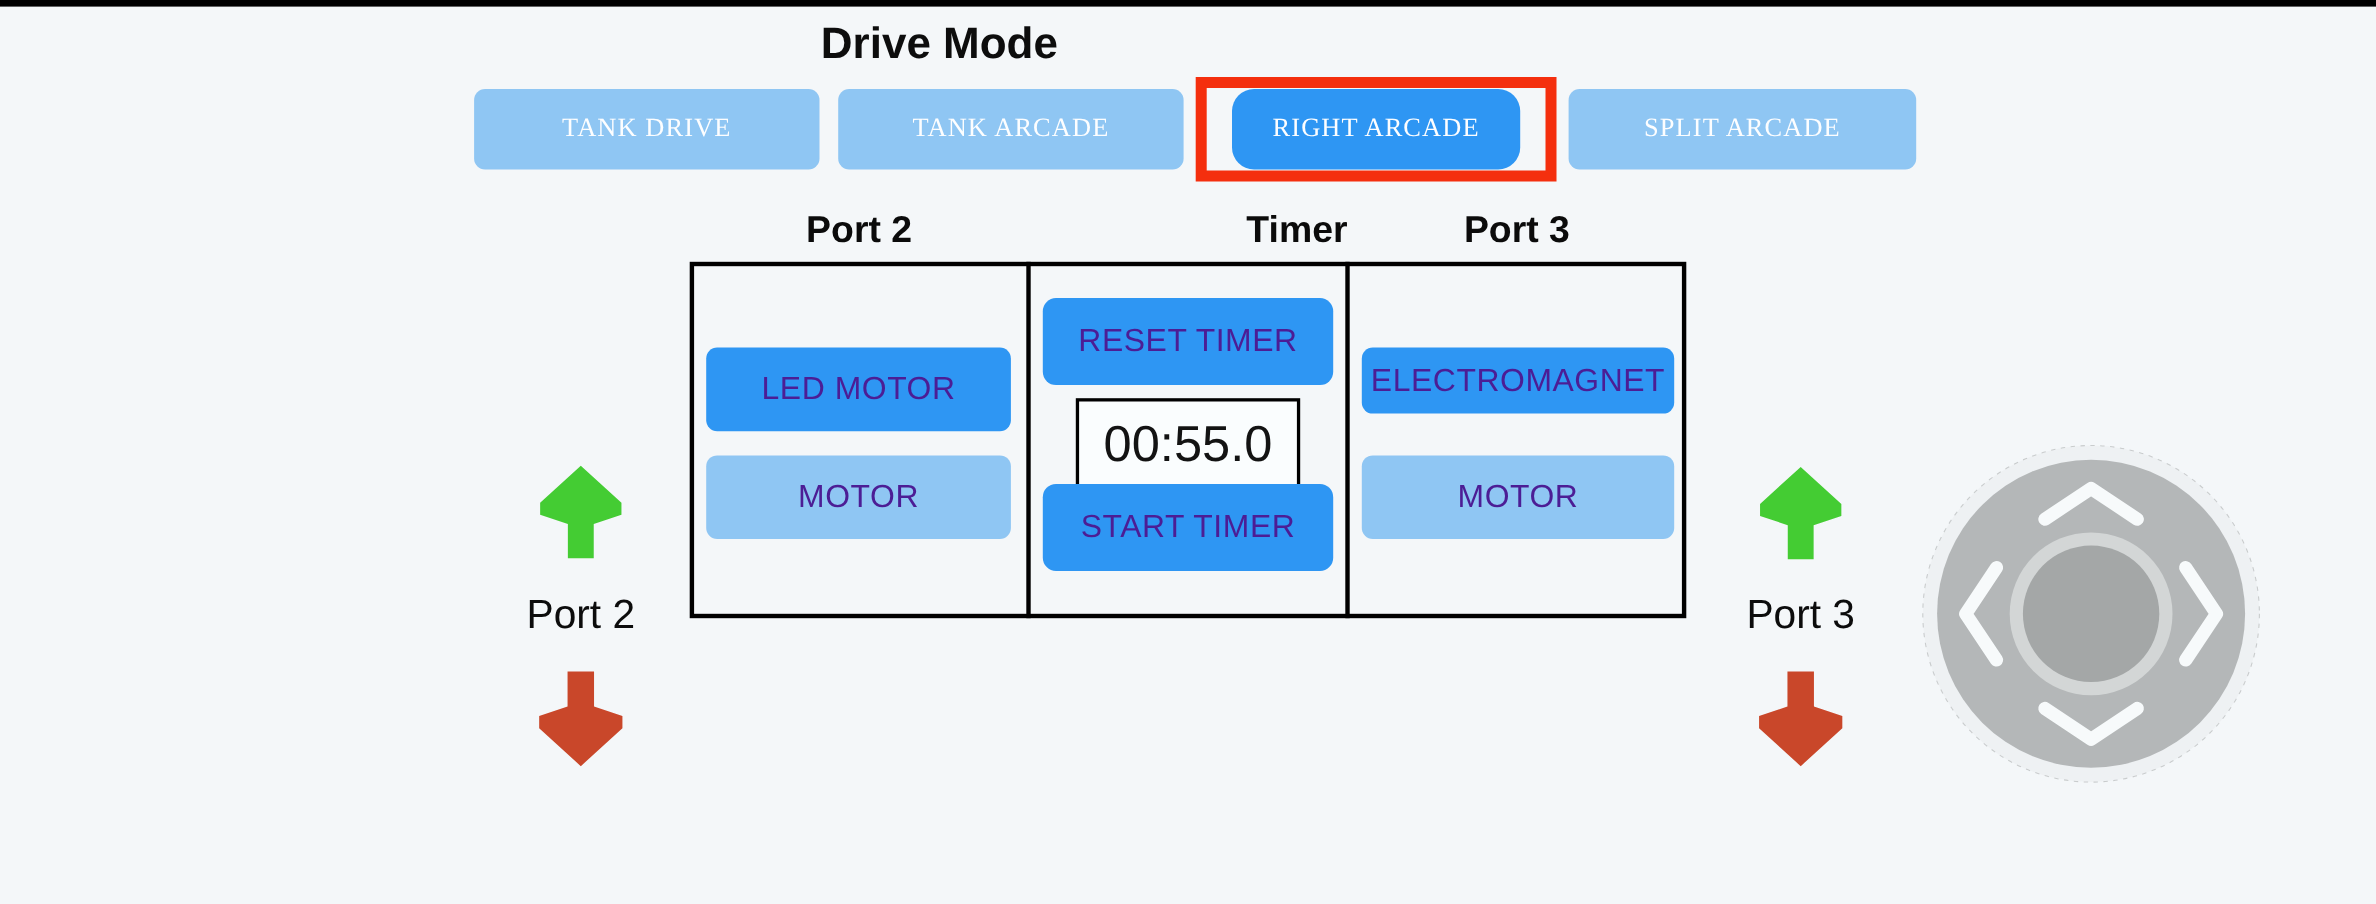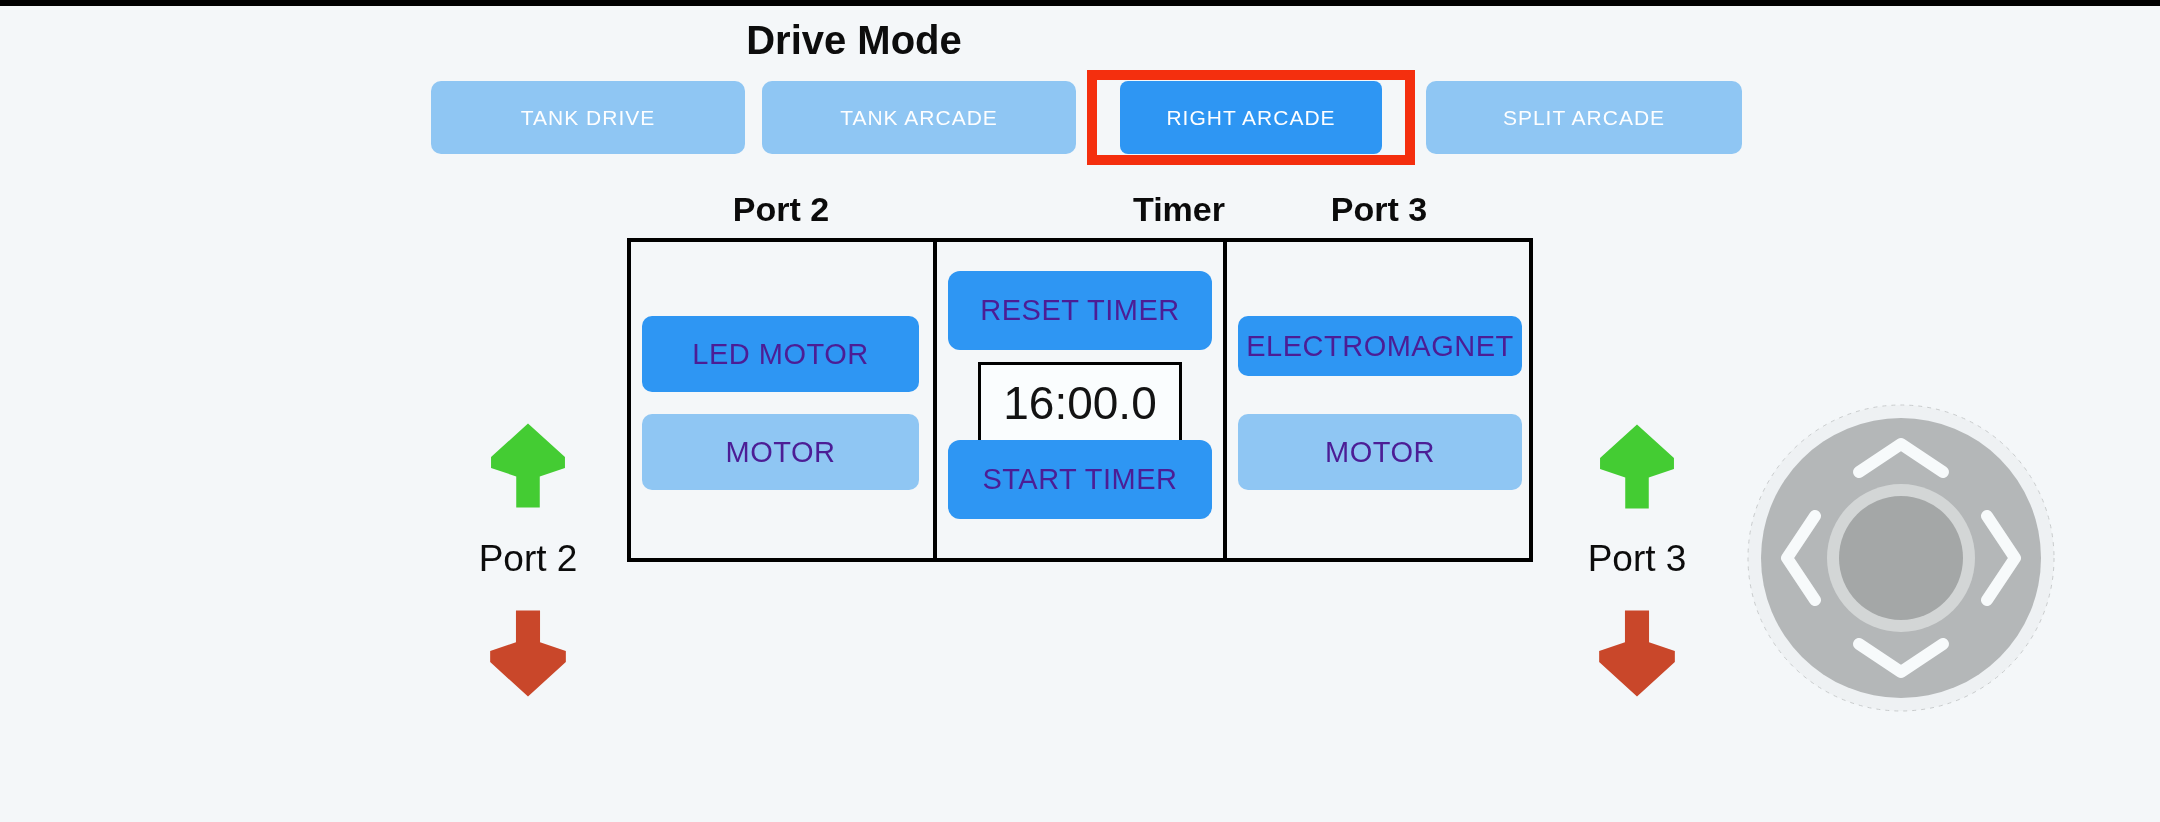--- a/index.html
+++ b/index.html
@@ -11,33 +11,33 @@
   }
   .topbar { position:absolute; left:0; top:0; width:2160px; height:6px; background:#000; }
 
   .title {
     position:absolute; left:0; top:18px; width:1708px;
     text-align:center; font-size:40px; font-weight:bold; color:#0d0d0d;
   }
 
   .mode-btn {
     position:absolute; height:73px; border:none; border-radius:10px;
-    background:#8fc6f3; color:#fdfeff; font-family:Liberation Sans, sans-serif;
-    font-size:21px; letter-spacing:1px; cursor:pointer;
+    background:#8fc6f3; color:#fdfeff; font-family:Liberation Serif, serif;
+    font-size:24px; letter-spacing:1px; cursor:pointer;
     display:flex; align-items:center; justify-content:center;
   }
   .mode-btn.active { background:#2e96f3; }
   .btn-tank  { left:431px;  top:81px; width:314px; }
   .btn-left  { left:762px;  top:81px; width:314px; }
   .btn-split { left:1426px; top:81px; width:316px; }
   .hl-box {
     position:absolute; left:1087px; top:70px; width:328px; height:95px;
     border:10px solid #f42f0e; display:flex;
   }
-  .btn-right { position:static; margin:auto; width:262px; height:73px; border-radius:8px; }
+  .btn-right { position:static; margin:auto; width:262px; height:73px; border-radius:20px; }
 
   .hdr {
     position:absolute; top:190px; height:42px; text-align:center;
     font-size:34px; font-weight:bold; color:#0b0b0b;
   }
   .hdr-port2 { left:627px;  width:308px; }
   .hdr-timer { left:935px;  width:290px;text-align:right; }
   .hdr-port3 { left:1225px; width:308px; }
 
   .panel-box {
@@ -104,21 +104,21 @@
 <div class="hdr hdr-port3">Port 3</div>
 
 <div class="panel-box"></div>
 <div class="divider div-1"></div>
 <div class="divider div-2"></div>
 
 <button class="pbtn active btn-led">LED MOTOR</button>
 <button class="pbtn inactive btn-motor2">MOTOR</button>
 
 <button class="pbtn active btn-reset">RESET TIMER</button>
-<div class="timer-display">16:00.0</div>
+<div class="timer-display">00:55.0</div>
 <button class="pbtn active btn-start">START TIMER</button>
 
 <button class="pbtn active btn-magnet">ELECTROMAGNET</button>
 <button class="pbtn inactive btn-motor3">MOTOR</button>
 
 <svg class="arrow up2" width="84" height="89" viewBox="0 0 100 100">
   <polygon points="50,0 94,40 94,53 64,63 64,100 36,100 36,63 6,53 6,40" fill="#44cc33"></polygon>
 </svg>
 <div class="port-label lbl2">Port 2</div>
 <svg class="arrow down2" width="86" height="87" viewBox="0 0 100 100">

